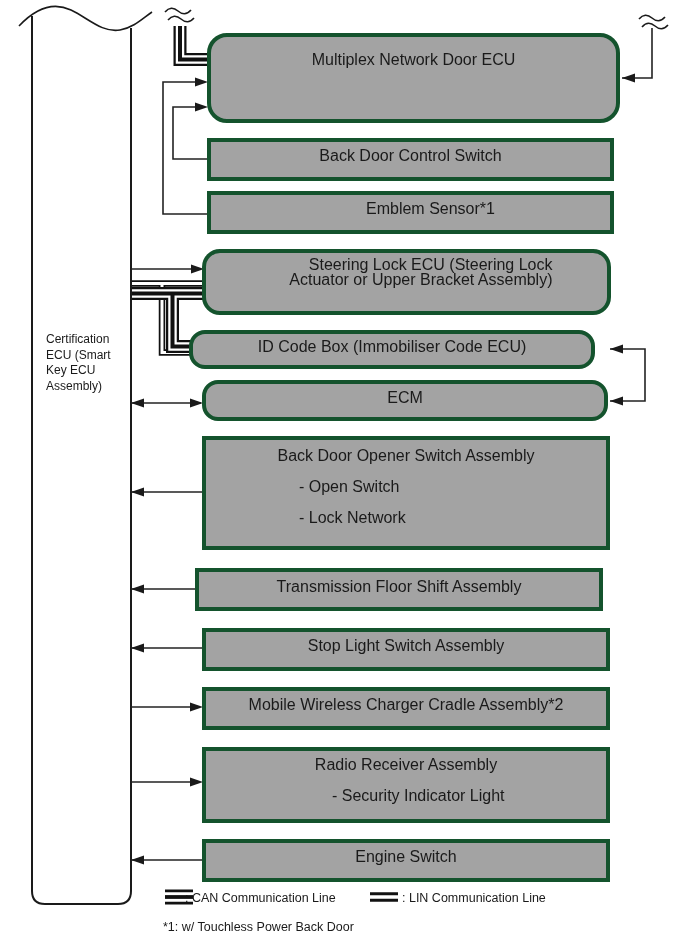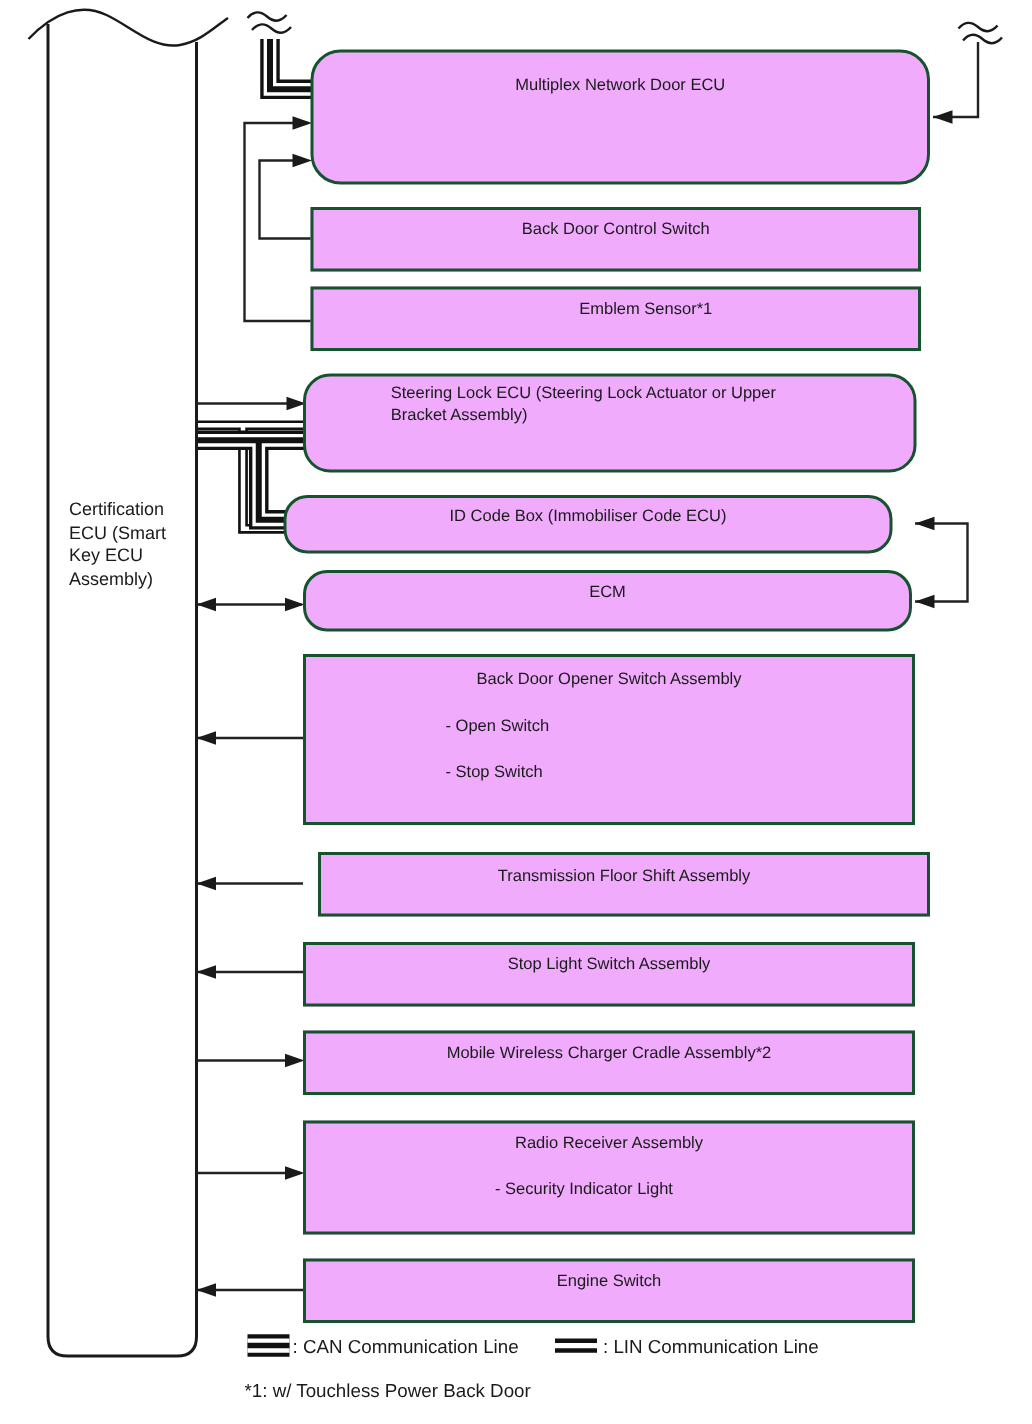--- a/index.html
+++ b/index.html
@@ -4,51 +4,51 @@
 <style>
   html,body{margin:0;padding:0;background:#fff;}
   .canvas{
     position:relative;width:688px;height:949px;background:#ffffff;
     font-family:"Liberation Sans","DejaVu Sans",sans-serif;
     color:#1a1a1a;overflow:hidden;
   }
   .layer{position:absolute;left:0;top:0;}
   svg.wires{z-index:1;pointer-events:none;}
   .node{
-    position:absolute;z-index:2;box-sizing:border-box;background:#f0abfc;
-    border:2px solid #14532d;text-align:center;
-    font-size:11px;line-height:15px;
+    position:absolute;z-index:2;box-sizing:border-box;background:#a3a3a3;
+    border:4px solid #14532d;text-align:center;
+    font-size:16px;line-height:15px;
   }
   .round-lg{border-radius:20px;}
   .round-md{border-radius:18px;}
   .round-sm{border-radius:16px;}
   .n-multiplex{left:207px;top:33px;width:413px;height:90px;padding-top:15px;}
   .n-bdcs{left:207px;top:138px;width:407px;height:43px;padding-top:6px;}
   .n-emblem{left:207px;top:191px;width:407px;height:43px;padding-top:6px;padding-left:40px;}
   .n-steer{left:202px;top:249px;width:409px;height:66px;padding-top:4px;}
-  .n-steer .wrapblock{display:inline-block;width:292px;text-align:left;}
+  .n-steer .wrapblock{display:inline-block;width:292px;text-align:right;}
   .n-idcode{left:189px;top:330px;width:406px;height:39px;padding-top:5px;}
   .n-ecm{left:202px;top:380px;width:406px;height:41px;padding-top:6px;}
   .n-bdo{left:202px;top:436px;width:408px;height:114px;padding-top:8px;}
-  .n-trans{left:212px;top:568px;width:408px;height:43px;padding-top:7px;}
+  .n-trans{left:195px;top:568px;width:408px;height:43px;padding-top:7px;}
   .n-stop{left:202px;top:628px;width:408px;height:43px;padding-top:6px;}
   .n-mobile{left:202px;top:687px;width:408px;height:43px;padding-top:6px;}
   .n-radio{left:202px;top:747px;width:408px;height:76px;padding-top:6px;}
   .n-engine{left:202px;top:839px;width:408px;height:43px;padding-top:6px;}
   .node .item{text-align:left;margin-top:16px;}
   .pad-a .item{padding-left:93px;}
   .pad-b .item{padding-left:126px;}
   .hub-label{
     position:absolute;z-index:2;left:46px;top:332px;width:86px;
     font-size:12px;line-height:15.5px;text-align:left;
   }
   .caption{
     position:absolute;z-index:2;font-size:12.5px;line-height:15px;white-space:nowrap;
   }
-  .legend-can{left:195px;top:891px;}
+  .legend-can{left:185px;top:891px;}
   .legend-lin{left:402px;top:891px;}
   .footnote-1{left:163px;top:920px;}
   .footnote-2{left:390px;top:920px;}
 </style>
 </head>
 <body>
 
 <div class="canvas">
 
   <svg class="layer wires" width="688" height="949" viewBox="0 0 688 949">
@@ -157,21 +157,21 @@
     <span>ID Code Box (Immobiliser Code ECU)</span>
   </div>
 
   <div class="node round-sm n-ecm">
     <span>ECM</span>
   </div>
 
   <div class="node n-bdo pad-a">
     <div>Back Door Opener Switch Assembly</div>
     <div class="item">- Open Switch</div>
-    <div class="item">- Stop Switch</div>
+    <div class="item">- Lock Network</div>
   </div>
 
   <div class="node n-trans">
     <span>Transmission Floor Shift Assembly</span>
   </div>
 
   <div class="node n-stop">
     <span>Stop Light Switch Assembly</span>
   </div>
 

